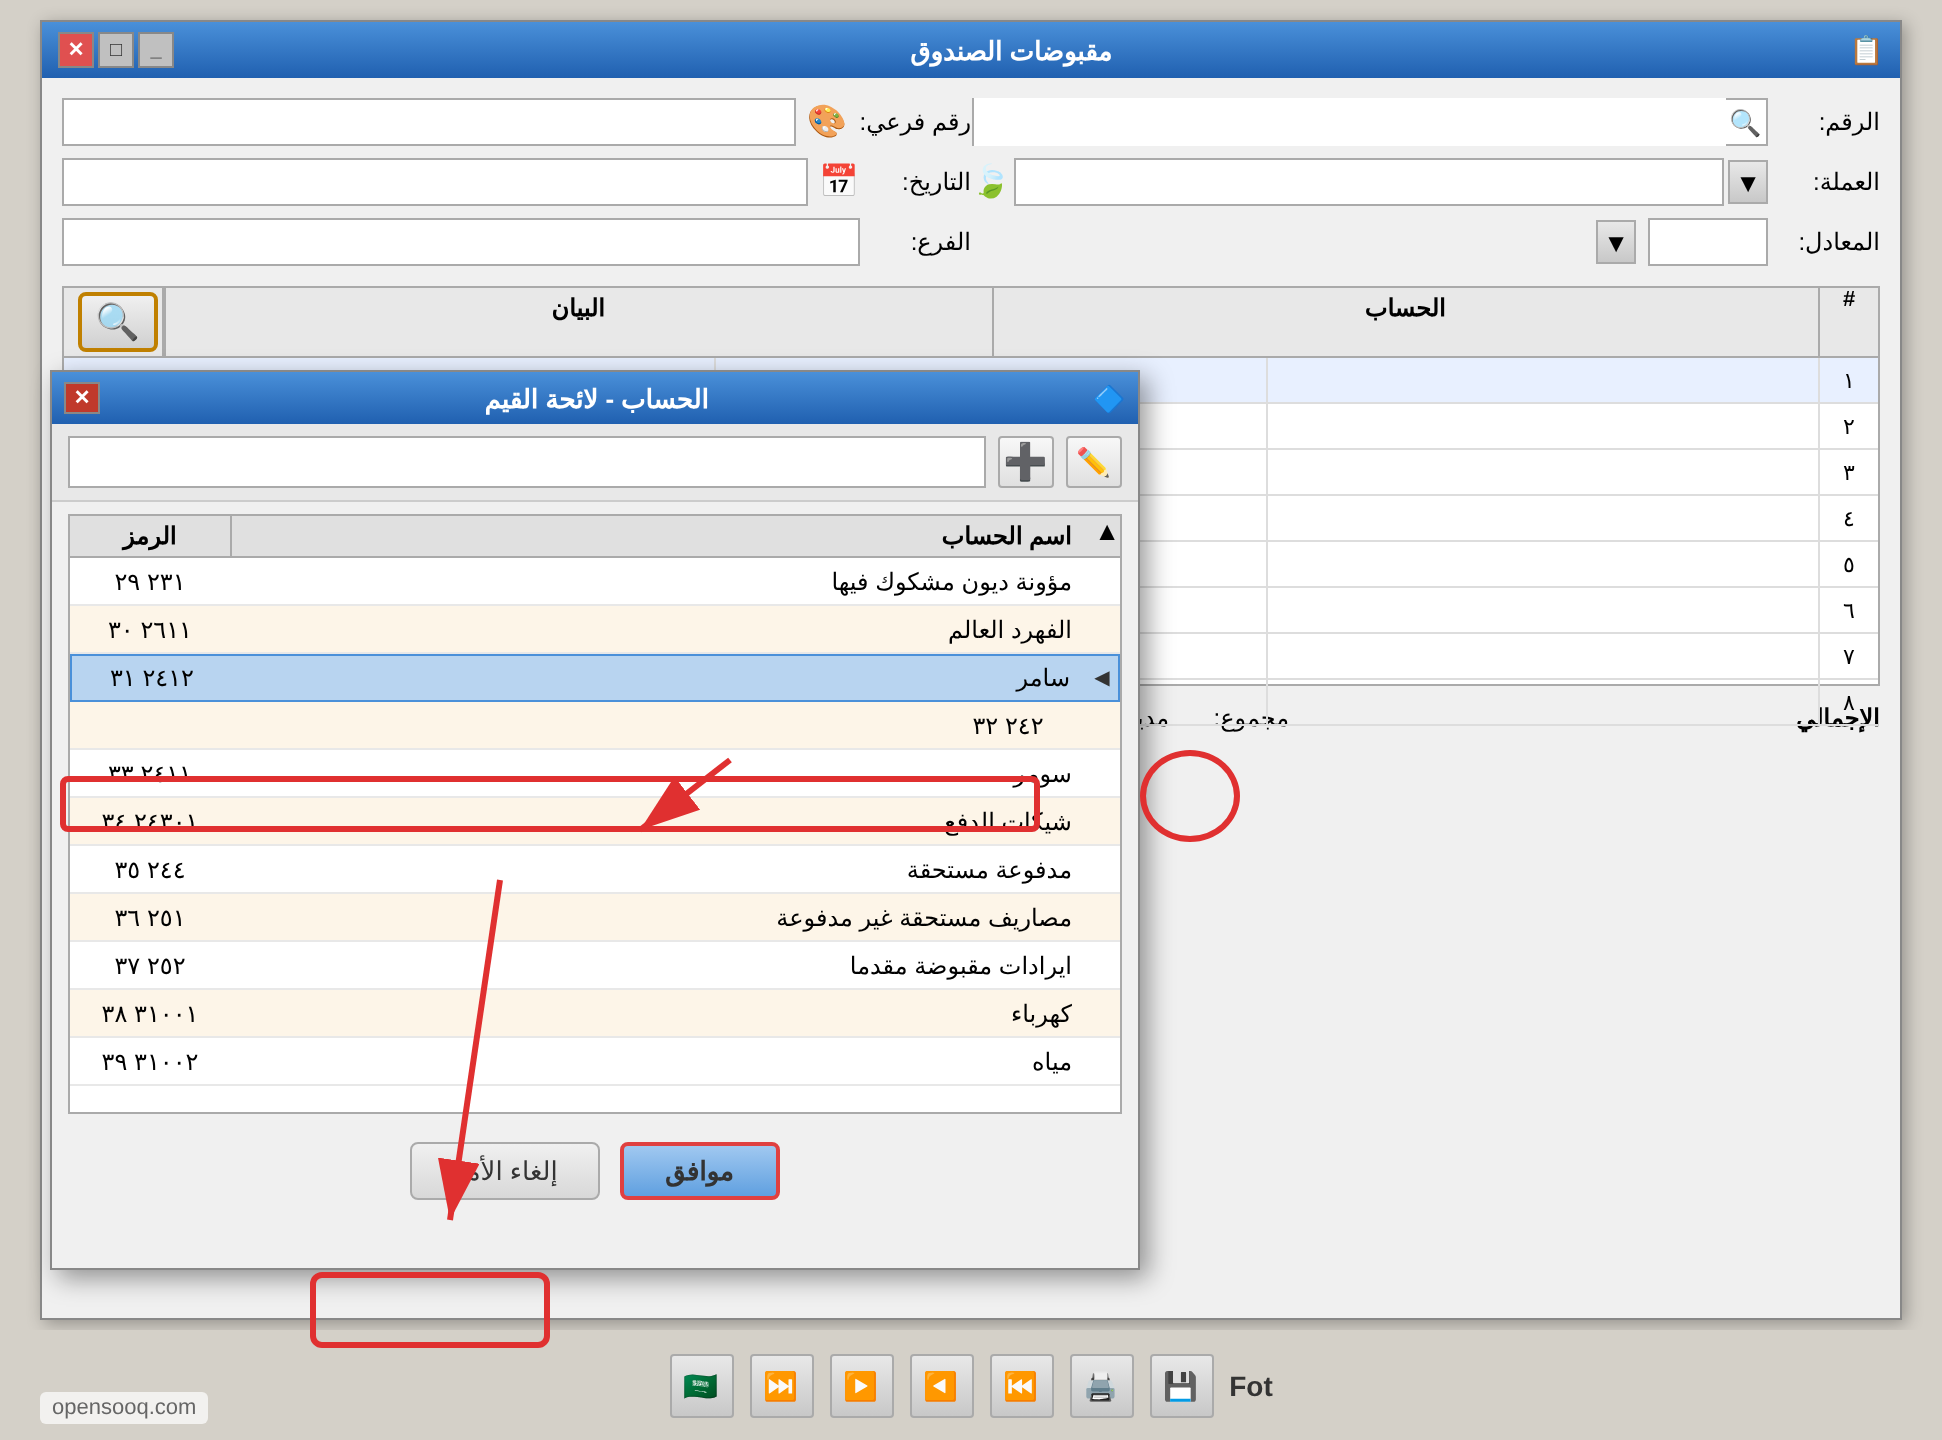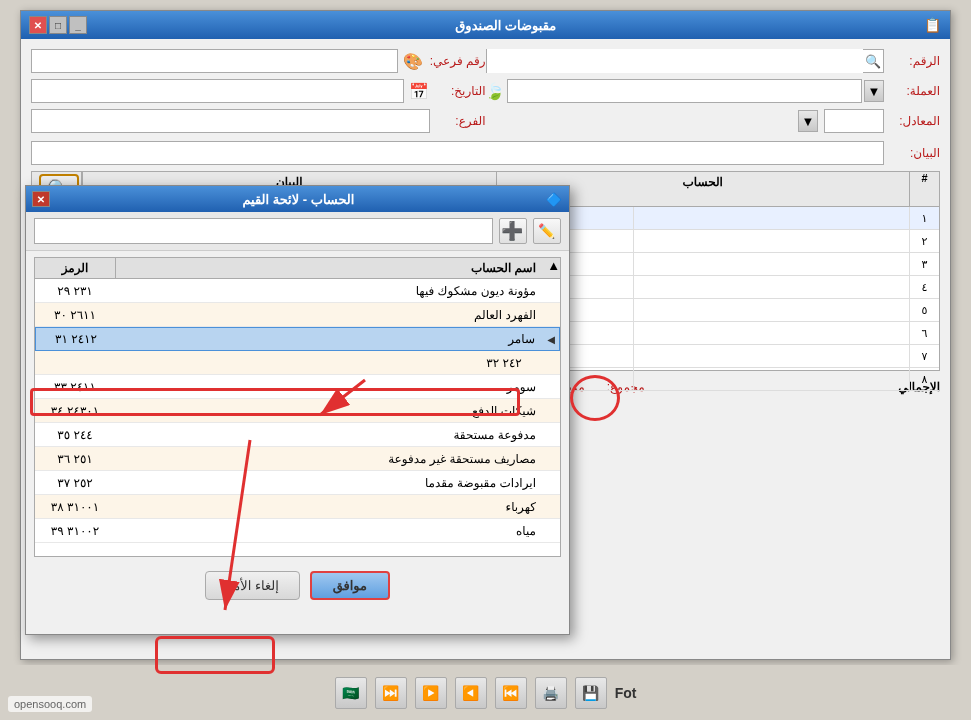--- a/index.html
+++ b/index.html
@@ -64,21 +64,21 @@
 
     .form-row {
       display: flex;
       align-items: center;
       gap: 6px;
       margin-bottom: 6px;
       direction: rtl;
     }
 
     .form-label {
-      color: #b91c1c;
+      color: #000000;
       font-size: 12px;
       white-space: nowrap;
       min-width: 50px;
       text-align: right;
     }
 
     .form-input {
       flex: 1;
       height: 24px;
       border: 1px solid #aaa;
@@ -389,21 +389,21 @@
 
     .fot-label {
       font-size: 14px;
       color: #333;
       font-weight: bold;
     }
 
     .opensooq-logo {
       position: absolute;
       bottom: 8px;
-      left: 8px;
+      left: 20px;
       font-size: 11px;
       color: #666;
       background: rgba(255,255,255,0.7);
       padding: 2px 6px;
       border-radius: 3px;
     }
   </style>
 </head>
 <body>
 
@@ -465,24 +465,20 @@
           <input type="text" class="form-input" style="flex: 1 1 0%;">
         </div>
 
         <div class="form-row">
           <span class="form-label">الفرع:</span>
           <input type="text" class="form-input" style="flex: 1 1 0%;">
         </div>
       </div>
     </div>
 
-    <div class="form-row" style="margin-top:2px;">
-      <span class="form-label">البيان:</span>
-      <input type="text" class="form-input" style="flex: 1 1 0%;">
-    </div>
 
     <div class="table-section" style="position:relative;">
       <div class="table-header">
         <div style="width:30px;border-left:1px solid #aaa;text-align:center;font-size:11px;font-weight:bold;">#</div>
         <div class="table-header-cell">الحساب</div>
         <div class="table-header-cell">البيان</div>
         <div style="width:50px;border-right:1px solid #aaa;">
           <div class="search-btn-table" style="margin:2px;width:40px;height:30px;background:linear-gradient(to bottom,#f0f0f0,#d0d0d0);border:2px solid #c08000;border-radius:4px;">
             <span class="magnifier">🔍</span>
           </div>

